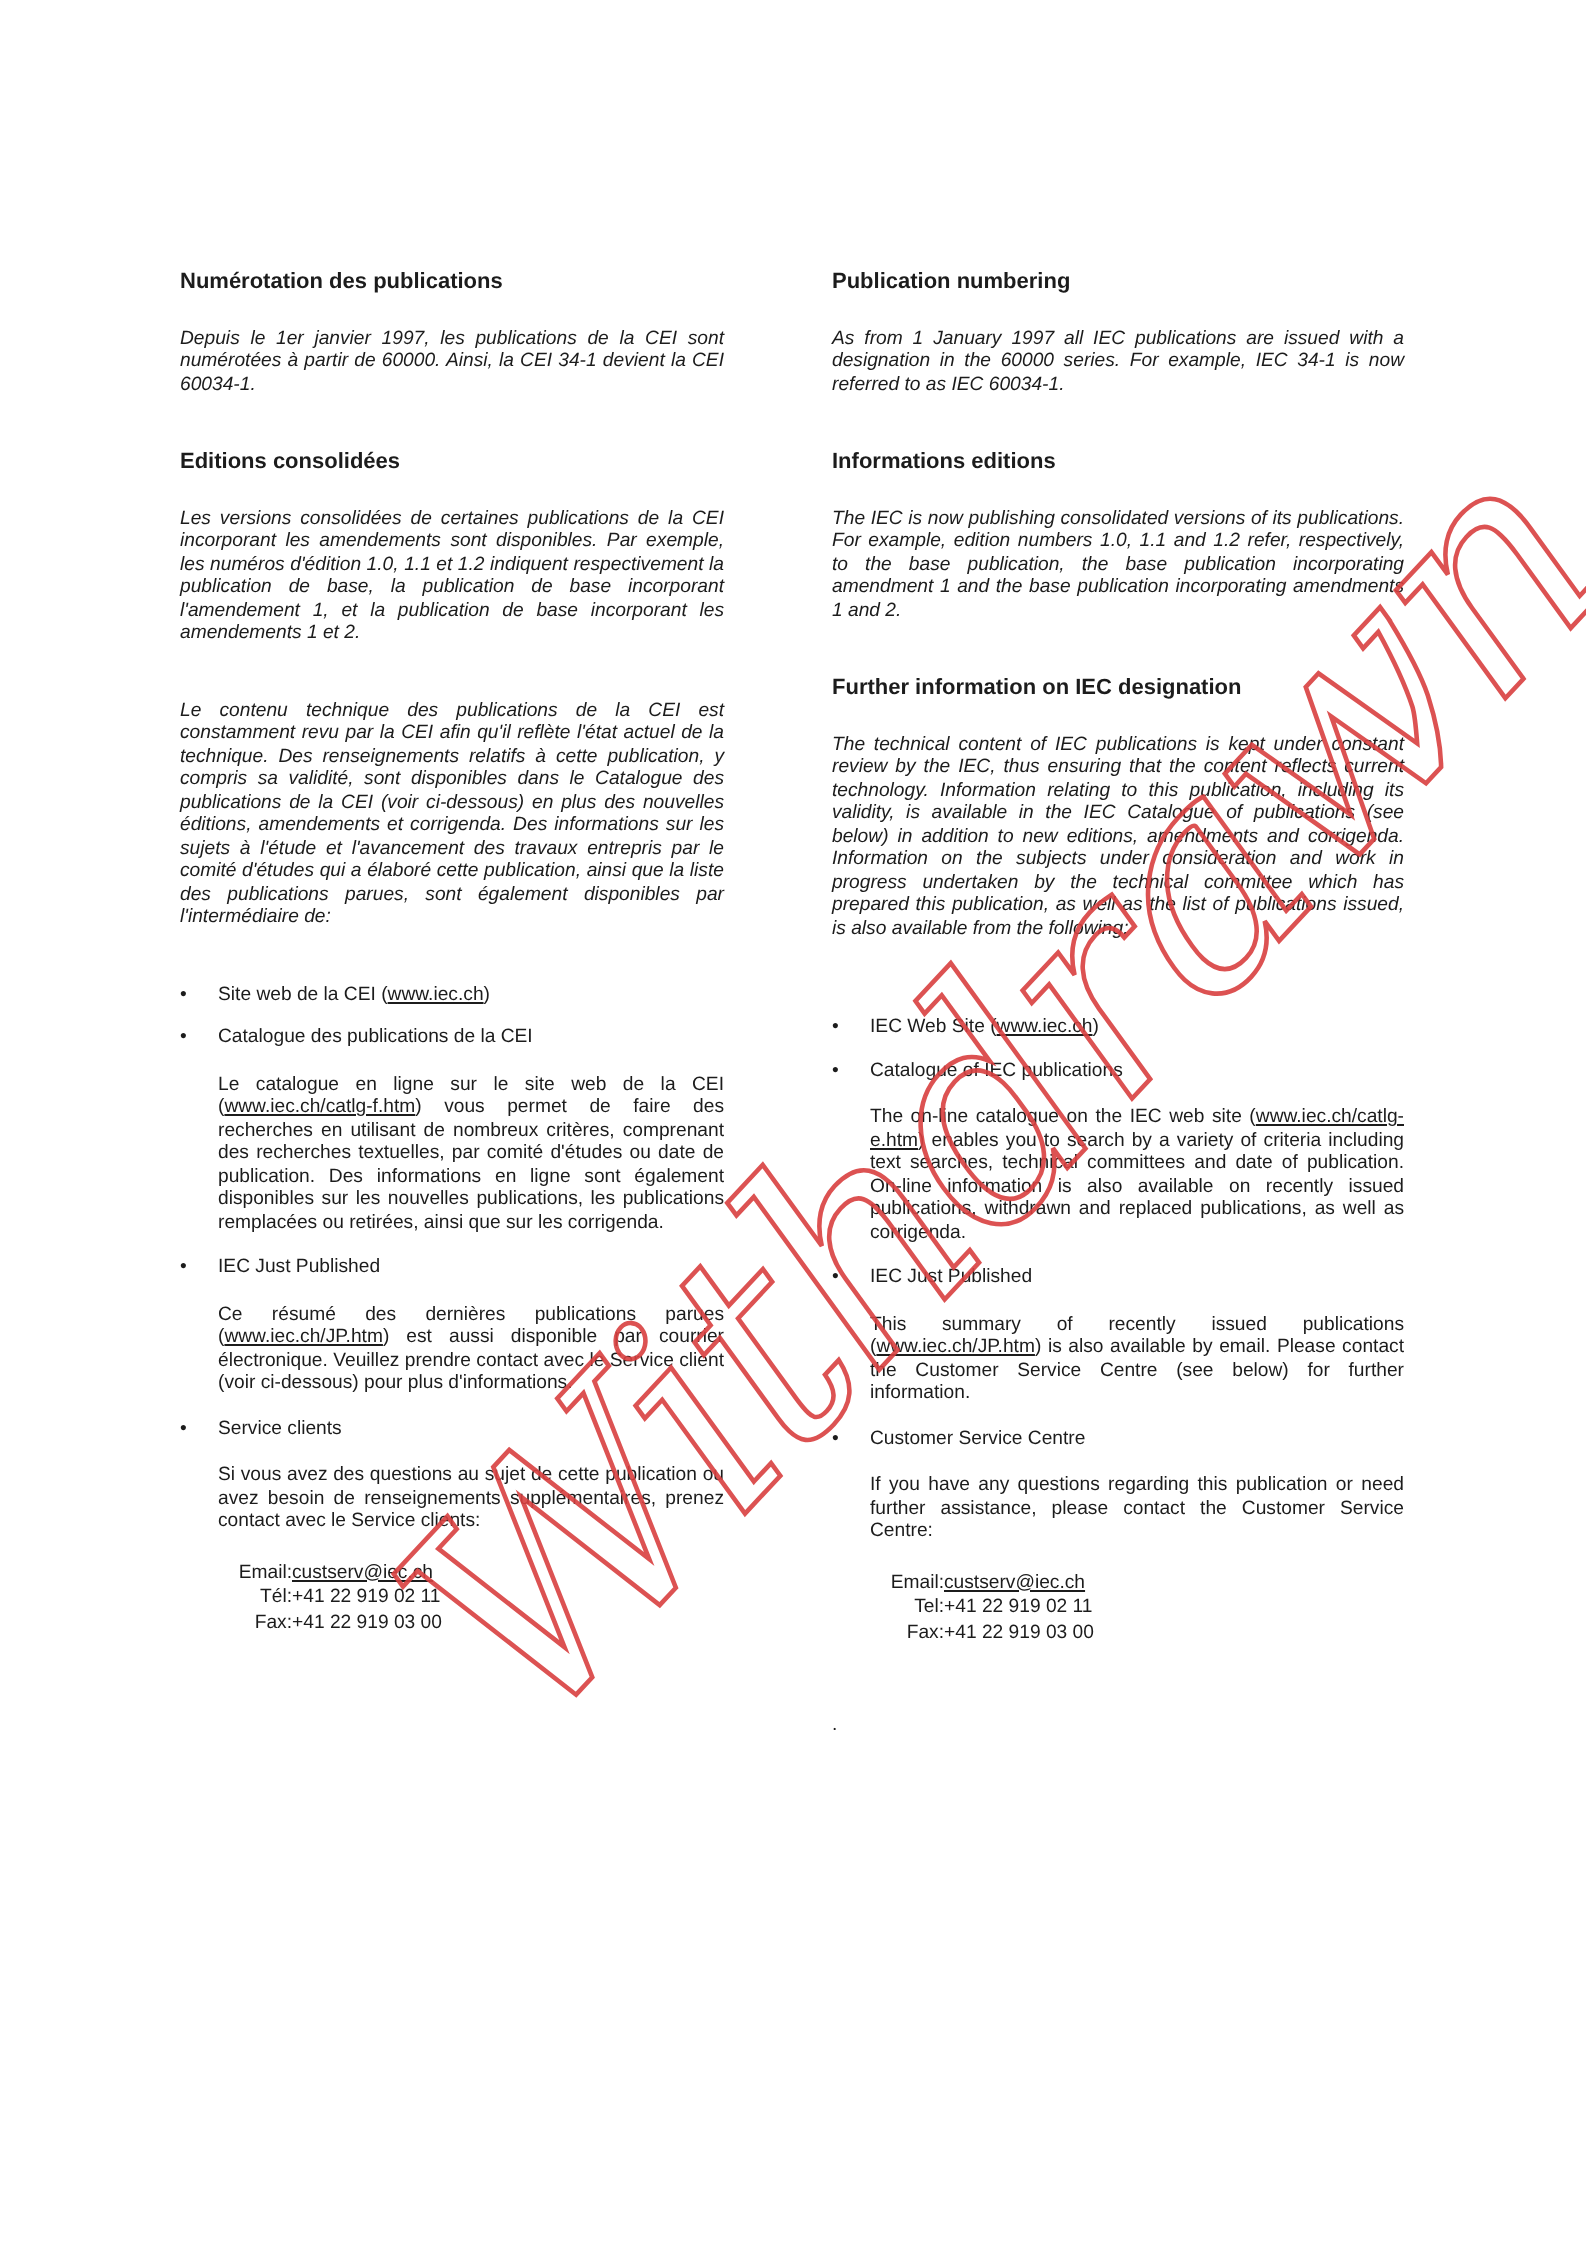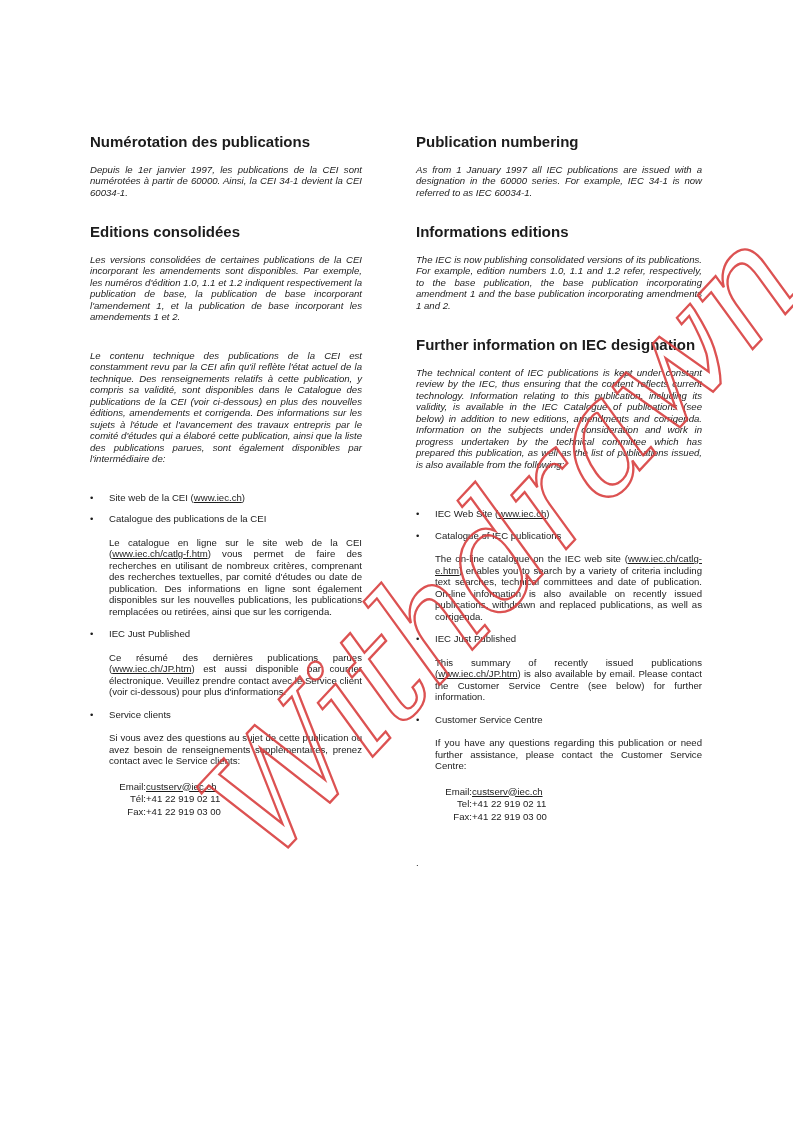--- a/index.html
+++ b/index.html
@@ -18,21 +18,21 @@
     top: 135px;
     font-size: 9.6px;
     line-height: 11.5px;
     text-align: justify;
   }
   .col-left  { left: 90px;  width: 272px; }
   .col-right { left: 416px; width: 286px; }
 
   .section { margin-bottom: 27px; }
   .sec-heading {
-    font-size: 15px;
+    font-size: 11px;
     line-height: 13.5px;
     font-weight: bold;
     margin-bottom: 15px;
     text-align: left;
   }
   .sec-heading .hl { display: block; }
   .body-para { margin: 0; font-style: italic; }
 
   .bullets { margin-top: 24px; }
   .col-right .bullets { margin-top: 38px; }

